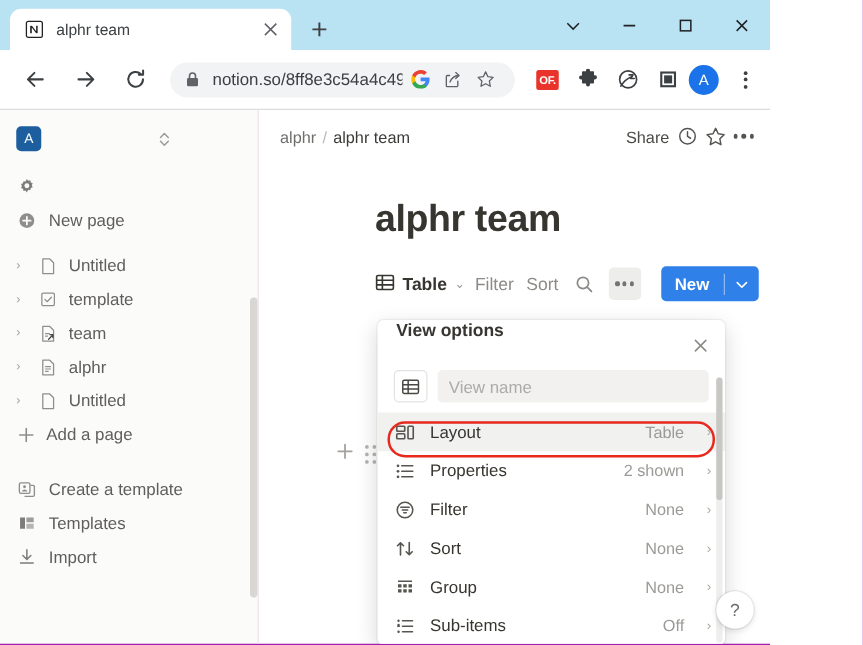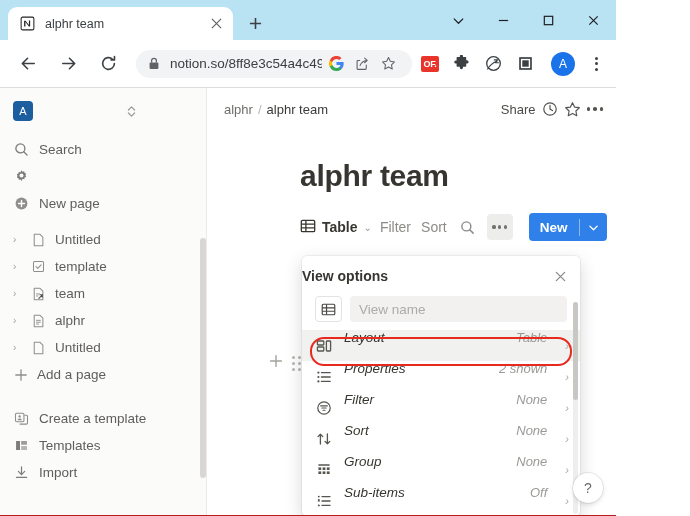--- a/index.html
+++ b/index.html
@@ -2,21 +2,21 @@
 <html><head>
 <meta charset="utf-8">
 <style>
   * { box-sizing: border-box; margin: 0; padding: 0; }
   html, body {
     width: 690px; height: 516px;
     overflow: hidden;
     font-family: "Liberation Sans", sans-serif;
     background: #ffffff;
   }
-  .window { position: relative; width: 616px; height: 516px; background:#b91c1c; }
+  .window { position: relative; width: 616px; height: 516px; background:#a21caf; }
 
   
   .tabstrip {
     height: 40px; background: #b9e2f3; position: relative;
     display: flex; align-items: flex-end;
   }
   .tab {
     margin-left: 8px; width: 225px; height: 33px;
     background: #fff; border-radius: 9px 9px 0 0;
     display: flex; align-items: center; padding: 0 8px 0 11px;
@@ -60,21 +60,21 @@
     display: flex; align-items: center; padding: 0 12px; margin: 0 6px 0 8px;
     min-width: 0;
   }
   .lock { margin-right: 10px; display:flex; align-items:center; color:#5f6368; }
   .url {
     font-size: 13.5px; color: #3c4043; white-space: nowrap;
     overflow: hidden; text-overflow: clip; flex:1;
   }
   .omni-icon { width: 24px; height:24px; display:flex; align-items:center; justify-content:center; margin-left:2px; }
   .ext { width: 26px; height: 26px; margin: 0 3px;
-    display:flex; align-items:center; justify-content:flex-start; color:#3c4043; }
+    display:flex; align-items:center; justify-content:flex-end; color:#3c4043; }
   .ext-of {
     width: 18px; height: 16px; background: #e8342a; border-radius: 2px;
     color: #fff; font-size: 9px; font-weight: bold;
     display:flex; align-items:center; justify-content:center;
     letter-spacing: -0.3px;
   }
   .avatar-btn {
     width: 24px; height: 24px; border-radius: 50%; background: #1a73e8;
     color: #fff; font-size: 12px; display:flex; align-items:center;
     justify-content:center; margin: 0 5px;
@@ -164,39 +164,39 @@
   .ph-grip i { width:3px; height:3px; border-radius:50%; background:#b6b4b0; display:block; }
 
   
   .popover {
     position: absolute; left: 95px; top: 168px; width: 278px; height: 260px;
     background: #fff; border-radius: 5px;
     box-shadow: 0 0 0 1px rgba(15,15,15,0.05), 0 6px 18px rgba(15,15,15,0.16);
     overflow: hidden;
   }
   .pop-head {
-    display: flex; align-items: center; height: 40px; padding: 0 13px 0 0;
+    display: flex; height: 40px; padding: 0 13px 0 15px;
   }
   .pop-title { font-size: 14px; font-weight: bold; color: #37352f; }
   .pop-close { margin-left: auto; color: #8b8a86; display:flex; align-items:center; }
   .pop-input-row { padding: 0 13px 8px 13px; display: flex; align-items: flex-start; gap: 8px; }
   .pop-input-icon {
     width: 27px; height: 26px; border: 1px solid #e4e3e1; border-radius: 4px;
     display:flex; align-items:center; justify-content:center; color:#484744; flex:0 0 27px;
   }
   .pop-input {
     flex: 1; height: 26px; background: #f2f1f0; border-radius: 4px;
     border: none; outline: none; padding: 0 9px;
     font-family: "Liberation Sans", sans-serif; font-size: 13.5px; color: #37352f;
   }
   .pop-input::placeholder { color: #adaba7; }
 
   .menu-row {
-    display: flex; height: 31px; padding: 0 11px 0 13px;
-    gap: 11px; position: relative; font-style: italic;
+    display: flex; align-items: center; height: 31px; padding: 0 11px 0 13px;
+    gap: 11px; position: relative;
   }
   .menu-row.highlight { background: #f1f1f0; }
   .mr-icon { width: 18px; flex: 0 0 18px; display:flex; align-items:center; justify-content:center; color:#56554f; }
   .mr-label { font-size: 13.5px; color: #37352f; }
   .mr-value { margin-left: auto; font-size: 13px; color: #9b9a97; }
   .mr-chev { color: #a9a7a3; font-size: 11px; margin-left: 7px; display:flex; align-items:center; }
 
   .redbox {
     position: absolute; left: 8px; top: 81px; width: 262px; height: 29px;
     border: 2.5px solid #e8291e; border-radius: 14px; pointer-events: none;
@@ -350,29 +350,20 @@
         <span class="ws-icon">A</span>
         <span class="ws-chev">
           <svg width="11" height="13" viewBox="0 0 11 13">
               <path d="M2.4 5L5.5 1.8 8.6 5M2.4 8l3.1 3.2L8.6 8" stroke="#9b9a97" stroke-width="1.2" fill="none" stroke-linecap="round" stroke-linejoin="round"></path>
             </svg>
         </span>
       </div>
 
       <div class="side-sep"></div>
 
-      <div class="side-item">
-        <span class="side-icon">
-          <svg width="15" height="15" viewBox="0 0 16 16">
-              <circle cx="6.8" cy="6.8" r="4.8" stroke="#7d7c79" stroke-width="1.4" fill="none"></circle>
-              <path d="M10.4 10.4L14 14" stroke="#7d7c79" stroke-width="1.5" stroke-linecap="round"></path>
-            </svg>
-        </span>
-        <span>Search</span>
-      </div>
 
 
       <div class="side-item">
         <span class="side-icon">
           <svg width="15" height="15" viewBox="0 0 16 16">
             <path d="M8 1.3l1.1 1.5 1.8-.4.4 1.8 1.7.7-.8 1.7.8 1.7-1.7.7-.4 1.8-1.8-.4L8 12.7l-1.1-1.6-1.8.4-.4-1.8-1.7-.7.8-1.7-.8-1.7 1.7-.7.4-1.8 1.8.4z" fill="#7d7c79"></path>
             <circle cx="8" cy="7" r="2.1" fill="#fbfbfa"></circle>
           </svg>
         </span>
       </div>

